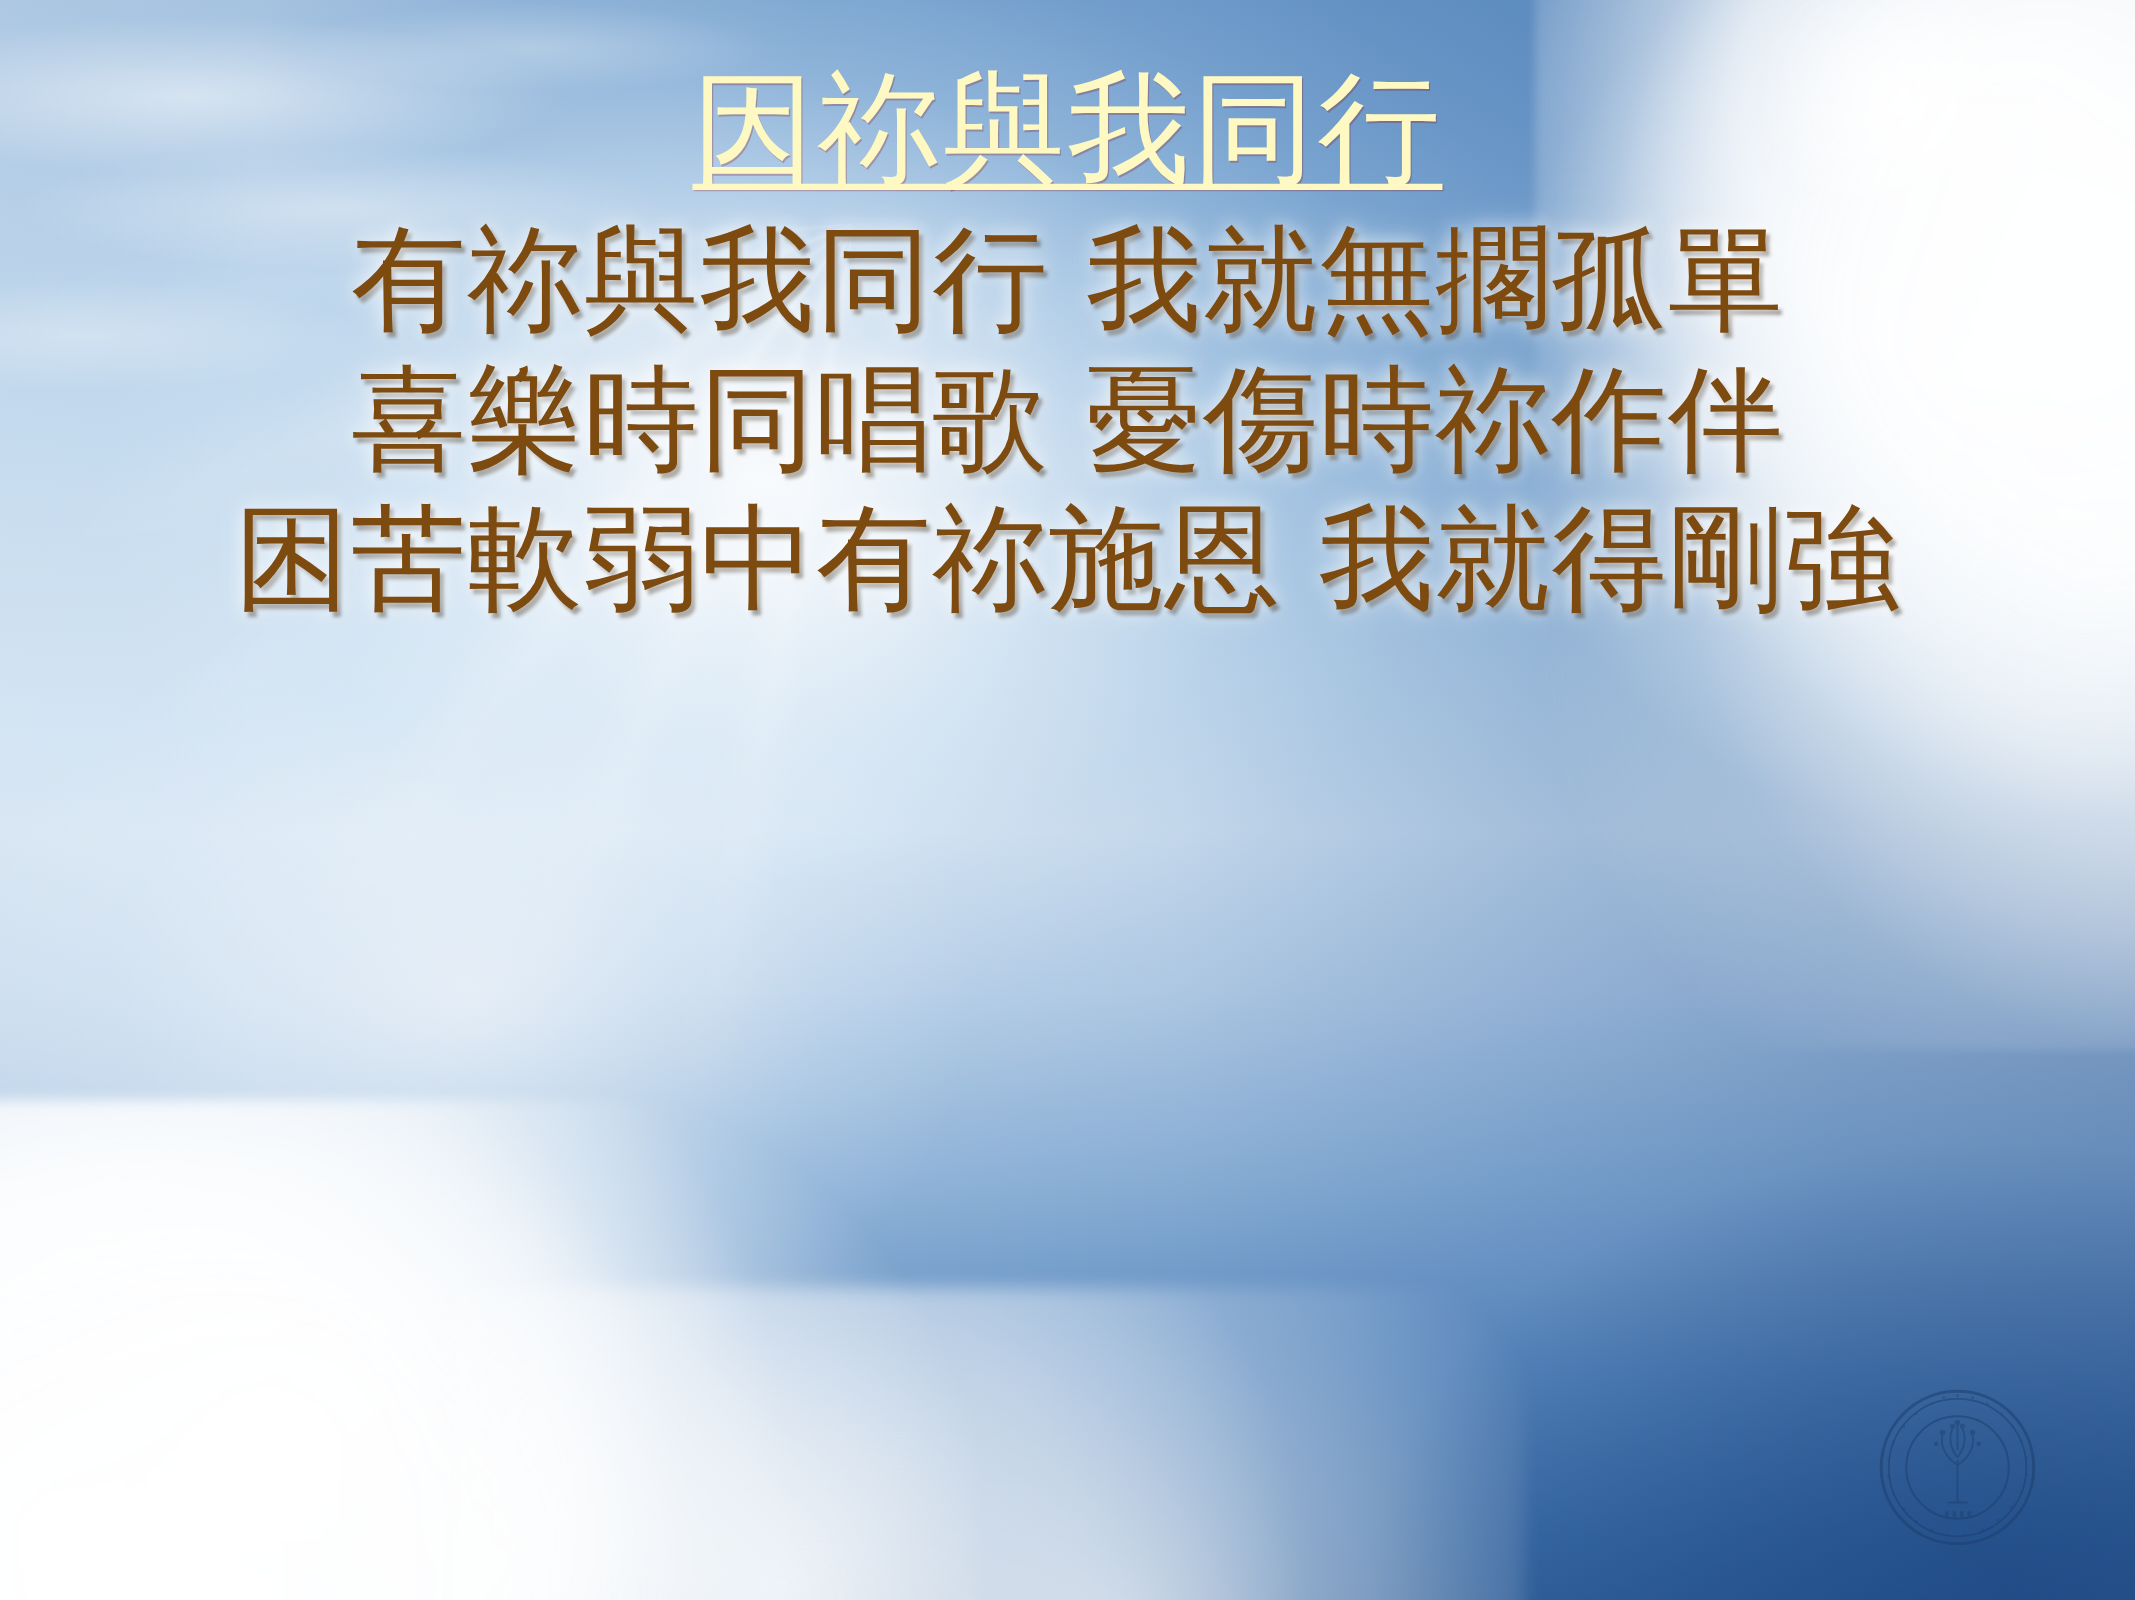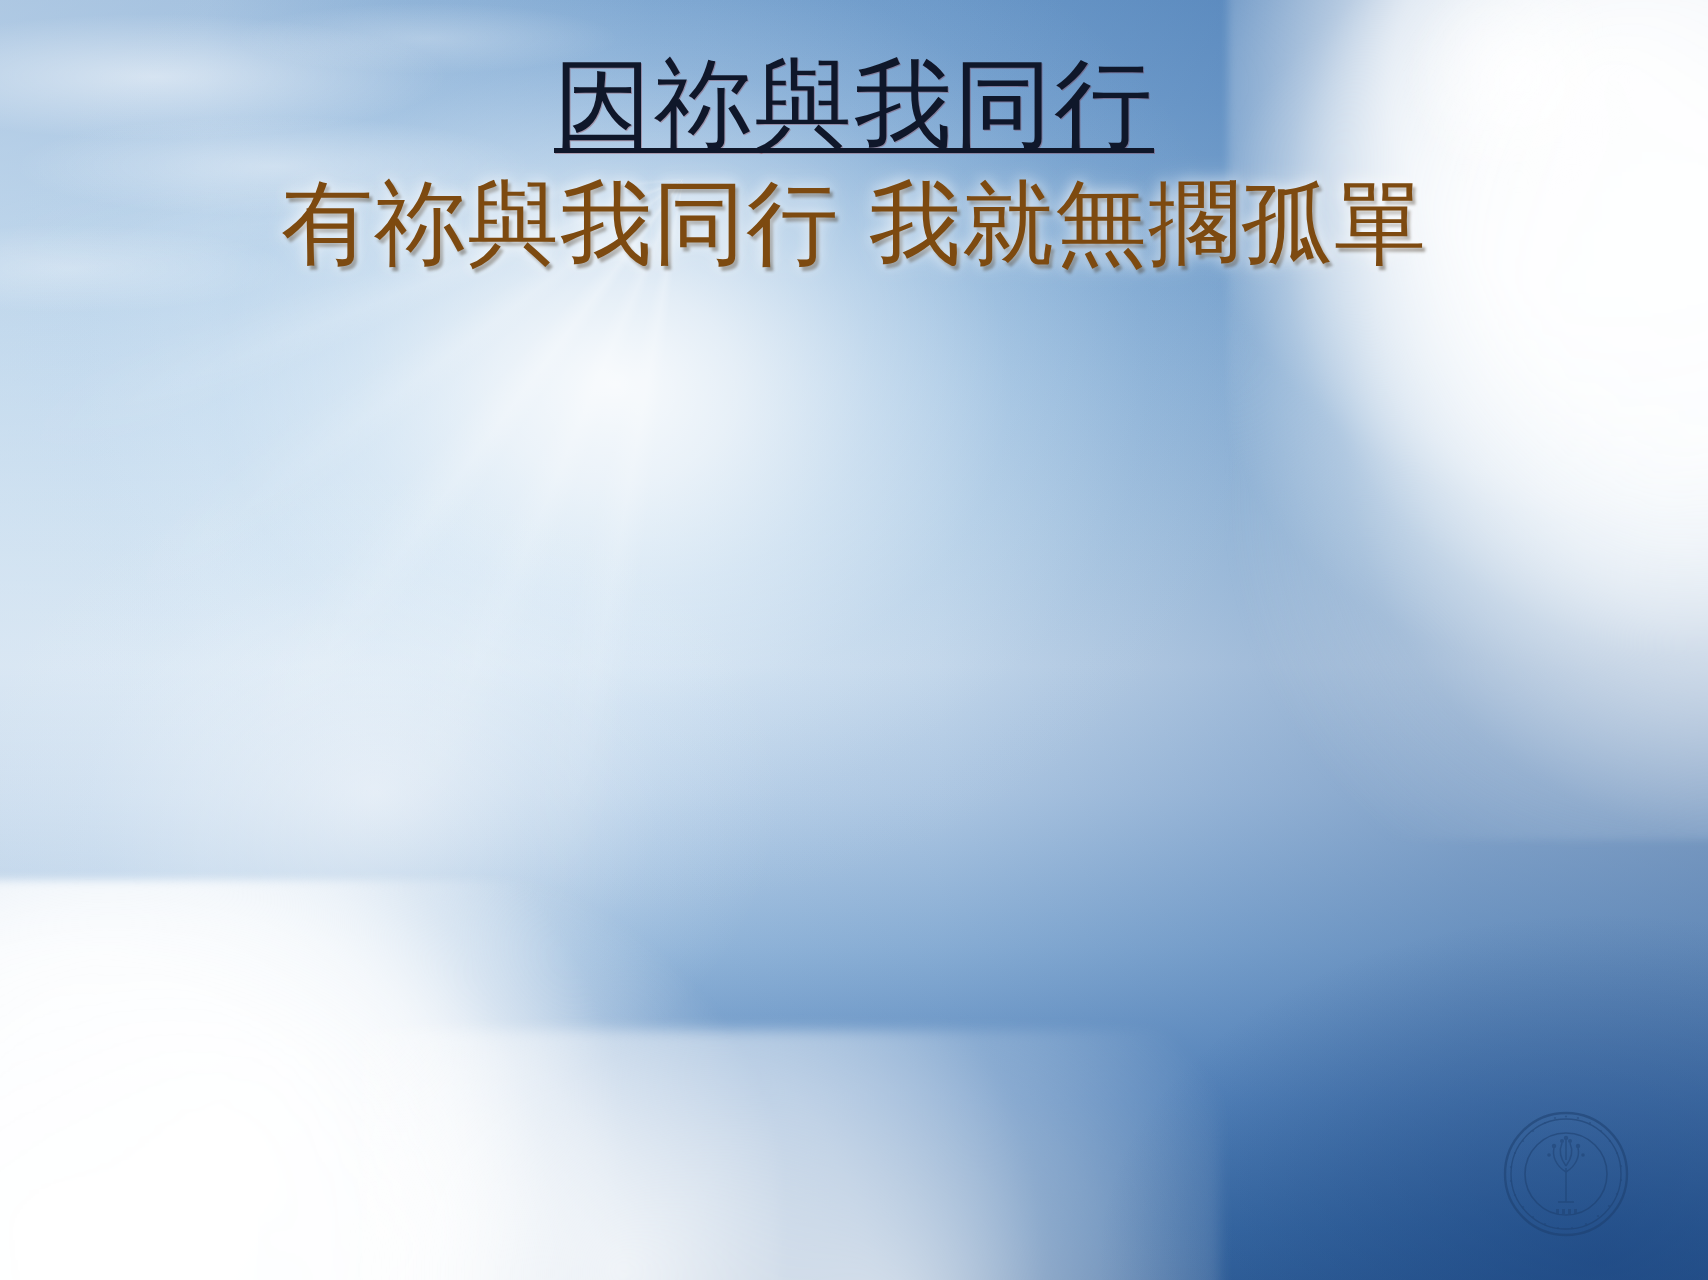--- a/index.html
+++ b/index.html
@@ -165,21 +165,21 @@
     position: relative;
     z-index: 5;
     width: 100%;
     height: 100%;
     box-sizing: border-box;
     padding: 52px 30px 0 30px;
     text-align: center;
   }
 
   .title {
-    color: #0f172a;
+    color: #fef9c3;
     font-size: 98px;
     line-height: 1.08;
     font-weight: 400;
     letter-spacing: 2px;
     text-decoration: underline;
     text-decoration-thickness: 5px;
     text-underline-offset: 10px;
     margin: 0 0 10px 0;
     white-space: nowrap;
     text-shadow: 1px 1px 0 rgba(140,0,0,0.25);
@@ -230,20 +230,22 @@
   <div class="cloud-bl"></div>
   <div class="cloud-bm"></div>
   <div class="haze-br"></div>
 
   <div class="content">
 
     <h1 class="title">因祢與我同行</h1>
 
     <div class="lyrics">
       <div class="lyric-line">有祢與我同行 我就無擱孤單</div>
+      <div class="lyric-line">喜樂時同唱歌 憂傷時祢作伴</div>
+      <div class="lyric-line">困苦軟弱中有祢施恩 我就得剛強</div>
     </div>
 
   </div>
 
   <svg class="seal" viewBox="0 0 128 128">
     <circle cx="64" cy="64" r="61" fill="none" stroke="#1d3f6e" stroke-width="2.4"></circle>
     <circle cx="64" cy="64" r="55" fill="none" stroke="#1d3f6e" stroke-width="1.4"></circle>
     <circle cx="64" cy="64" r="41" fill="none" stroke="#1d3f6e" stroke-width="1.6"></circle>
     <g stroke="#1d3f6e" stroke-width="1.5" fill="none" opacity="0.9">
       <path d="M64 92 L64 58"></path>

